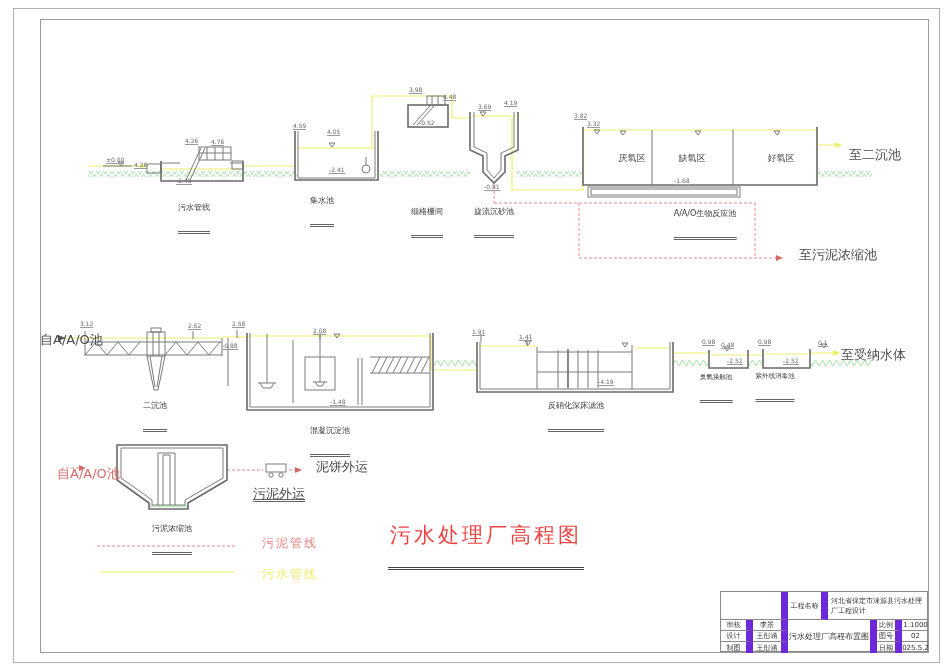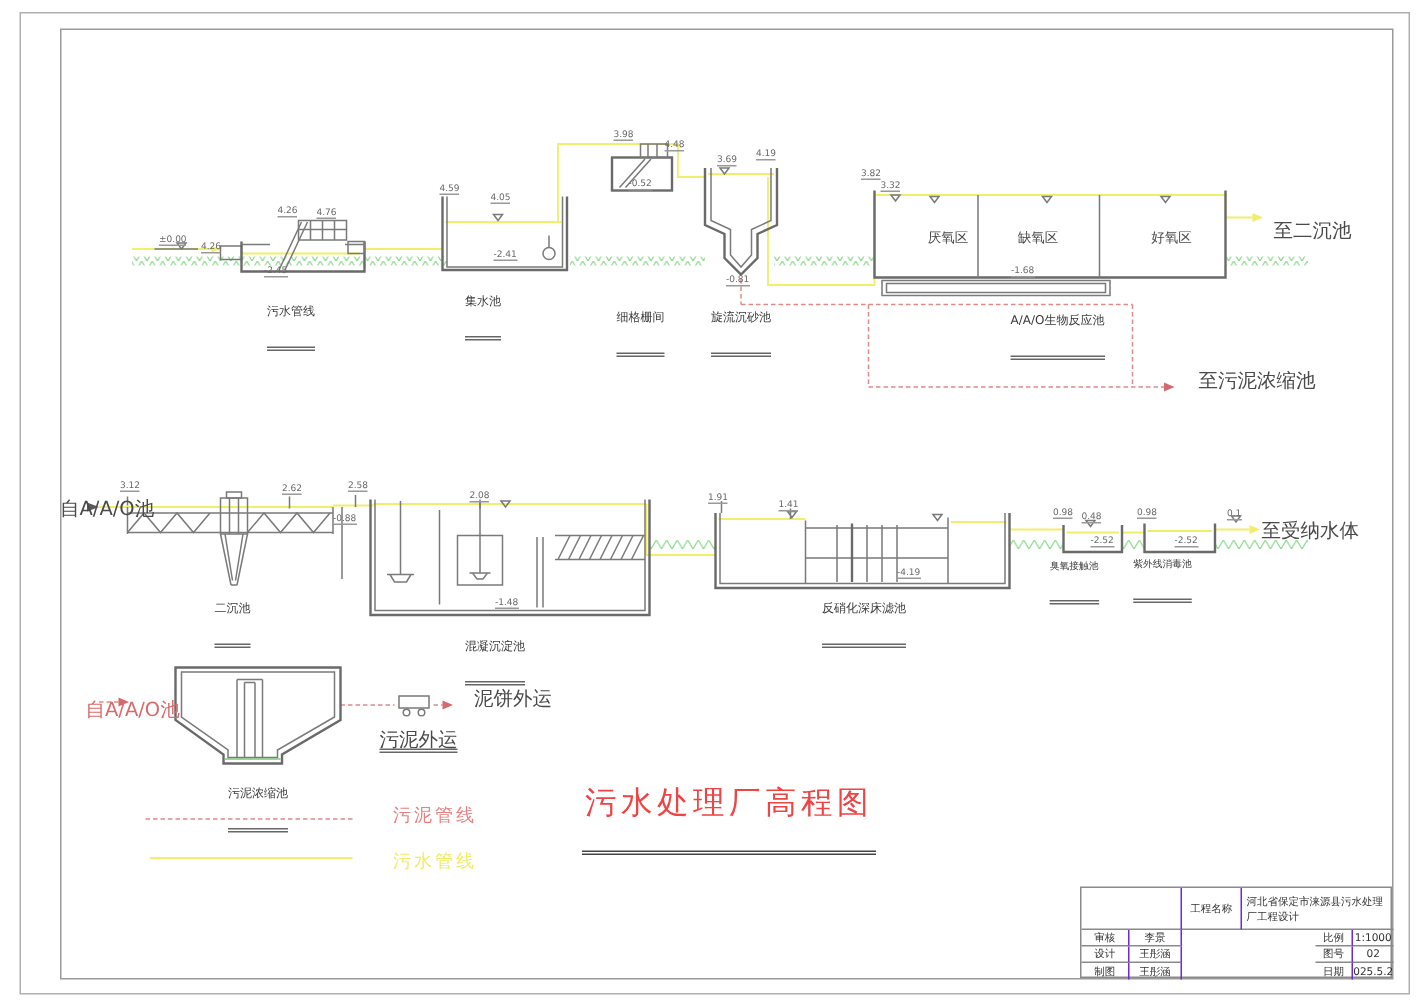--- a/index.html
+++ b/index.html
@@ -21,21 +21,21 @@
   .flow{font-size:13px;line-height:8px;color:#4a4a4a;}
   .redtx{color:#d96a6a;}
   .u{border-bottom:3px double #666;padding-bottom:1px;}
   .legend-red{font-size:12px;color:#e88080;letter-spacing:2px;}
   .legend-yellow{font-size:12px;color:#efec66;letter-spacing:2px;}
   .main-title{position:absolute;left:388px;top:521px;width:196px;text-align:center;
               font-size:21px;letter-spacing:3px;color:#ef4444;border-bottom:3px double #444;padding-bottom:18px;}
   
   .tb{position:absolute;left:720px;top:591px;width:208px;height:61px;border:1px solid #8a8a8a;
       box-sizing:border-box;color:#333;}
-  .tb .cell{position:absolute;box-sizing:border-box;border-right:1px solid #6d28d9;border-bottom:1px solid #8a8a8a;
+  .tb .cell{position:absolute;box-sizing:border-box;border-right:7px solid #6d28d9;border-bottom:1px solid #8a8a8a;
             font-size:7px;display:flex;align-items:center;justify-content:center;overflow:hidden;}
   .tb .noborder-r{border-right:none;}
   .tb .noborder-b{border-bottom:none;}
   .tb .pn{font-size:7px;line-height:10px;justify-content:flex-start;padding:1px 3px;white-space:normal;text-align:left;}
   .tiny{font-size:4.6px;}
 </style>
 </head>
 <body>
 
 <div class="sheet">
@@ -247,20 +247,21 @@
     <div class="cell" style="left:67px;top:0;width:40px;height:28px">工程名称</div>
     <div class="cell pn noborder-r" style="left:107px;top:0;width:101px;height:28px">河北省保定市涞源县污水处理厂工程设计</div>
 
     <div class="cell" style="left:0;top:28px;width:32px;height:11px">审核</div>
     <div class="cell" style="left:32px;top:28px;width:35px;height:11px">李景</div>
     <div class="cell" style="left:0;top:39px;width:32px;height:11px">设计</div>
     <div class="cell" style="left:32px;top:39px;width:35px;height:11px">王彤涵</div>
     <div class="cell noborder-b" style="left:0;top:50px;width:32px;height:11px">制图</div>
     <div class="cell noborder-b" style="left:32px;top:50px;width:35px;height:11px">王彤涵</div>
 
+    <div class="cell noborder-b" style="left:67px;top:28px;width:89px;height:33px;font-size:8px">污水处理厂高程布置图</div>
 
     <div class="cell" style="left:156px;top:28px;width:25px;height:11px">比例</div>
     <div class="cell tiny noborder-r" style="left:181px;top:28px;width:27px;height:11px">1:1000</div>
     <div class="cell" style="left:156px;top:39px;width:25px;height:11px">图号</div>
     <div class="cell noborder-r" style="left:181px;top:39px;width:27px;height:11px">02</div>
     <div class="cell noborder-b" style="left:156px;top:50px;width:25px;height:11px">日期</div>
     <div class="cell tiny noborder-r noborder-b" style="left:181px;top:50px;width:27px;height:11px">2025.5.23</div>
   </div>
 </div>
 

